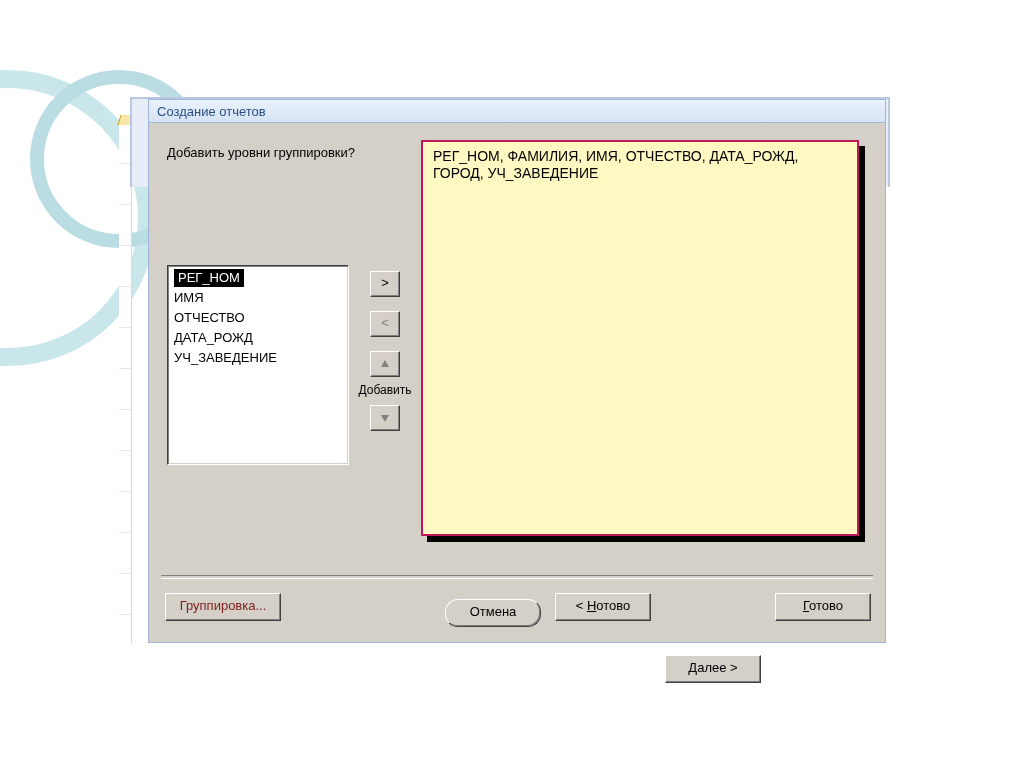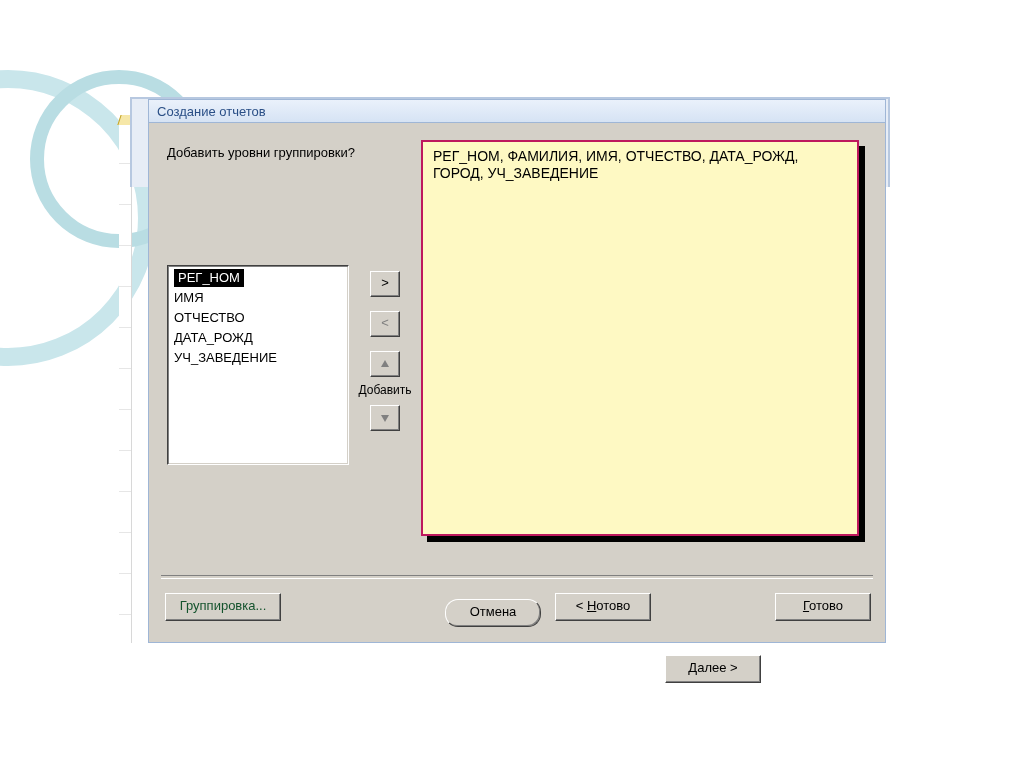--- a/index.html
+++ b/index.html
@@ -192,21 +192,21 @@
     border-right: 1px solid #404040;
     border-bottom: 1px solid #404040;
     box-shadow: inset -1px -1px 0 #808080;
     box-sizing: border-box;
     font-size: 13px;
     text-align: center;
     line-height: 24px;
     cursor: pointer;
     padding: 0 4px;
   }
-  .btn.disabled { color: #14532d; cursor: default; }
+  .btn.disabled { color: #7f1d1d; cursor: default; }
   .btn .ul { text-decoration: underline; }
 
   
   .grid-sliver {
     position: absolute;
     left: 119px;
     top: 123px;
     width: 12px;
     height: 520px;
     background: #fff;

